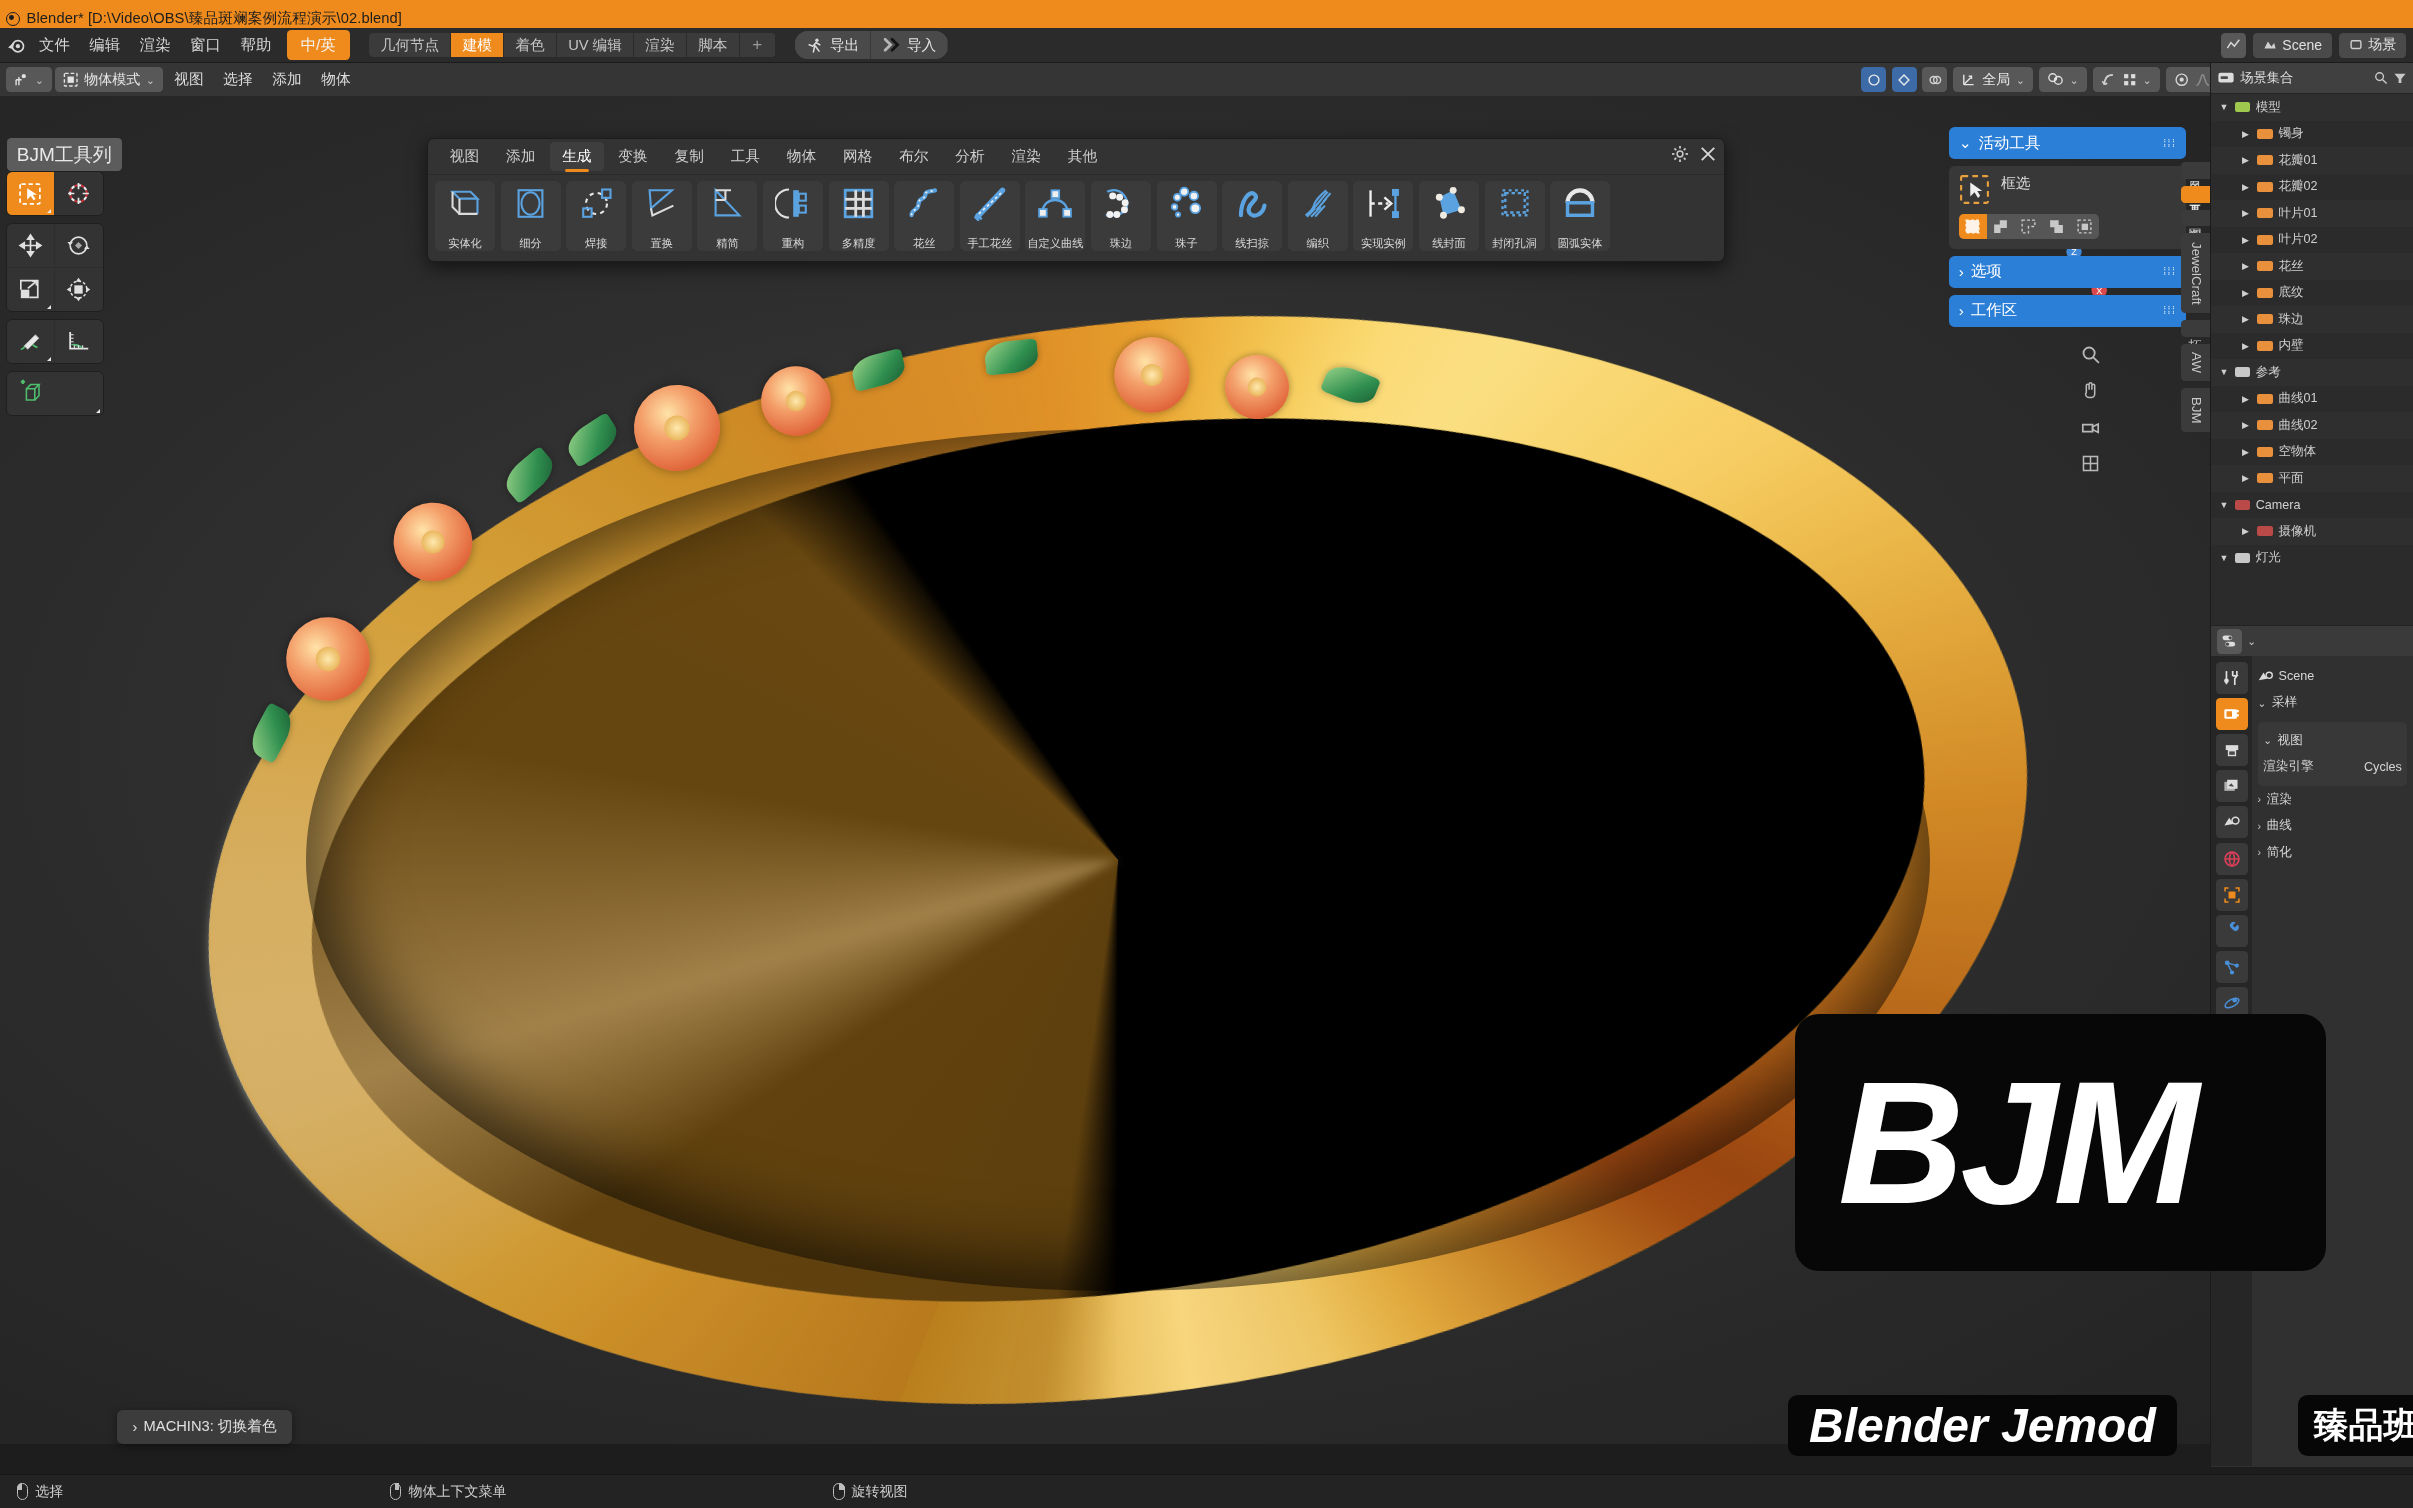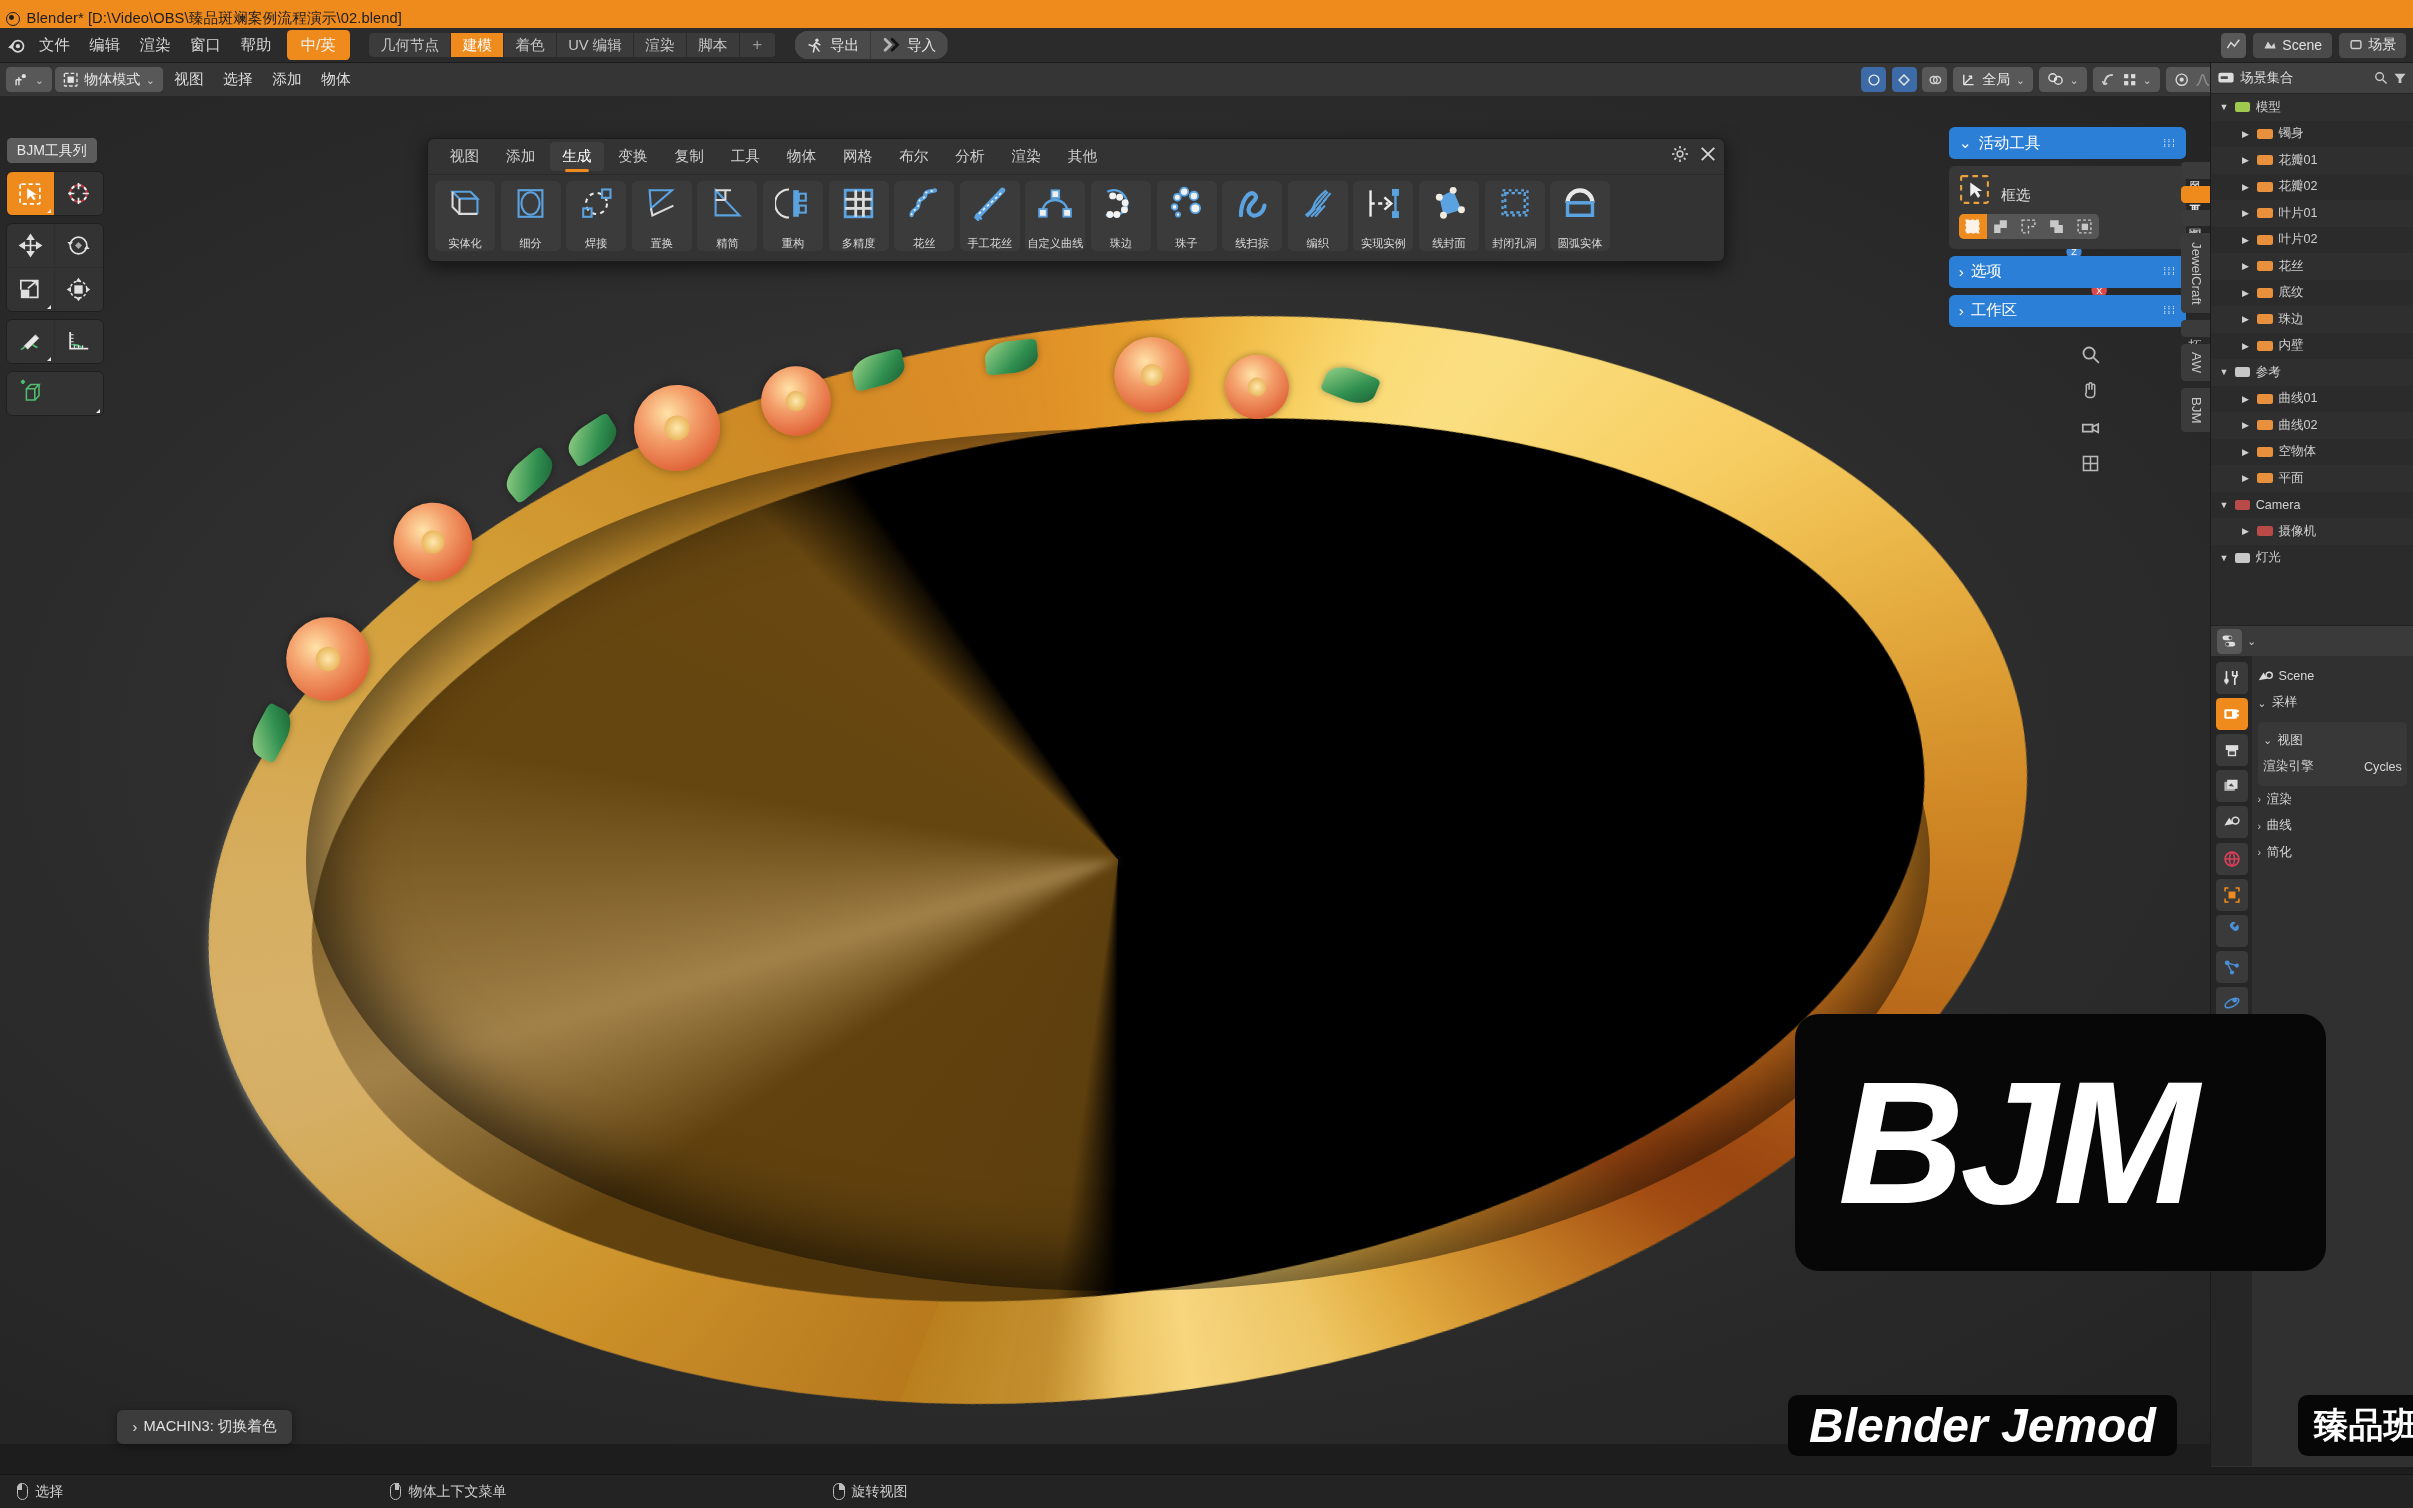--- a/index.html
+++ b/index.html
@@ -188,21 +188,21 @@
   }
   .leaf {
     position: absolute; width: 53px; height: 32px; border-radius: 50% 12% 50% 12%;
     background: linear-gradient(135deg, #9fd78c, #2f8f4f 60%, #1b5c33);
     box-shadow: 0 0 7px rgba(0,0,0,.3);
   }
 
   
   .tool-panel-label {
     position: absolute; left: 7px; top: 138px;
-    background: #5c5c5c; color: #e8e8e8; font-size: 14px;
+    background: #5c5c5c; color: #e8e8e8; font-size: 19px;
     padding: 3.5px 9.8px; border-radius: 4.2px; white-space: nowrap;
   }
   .toolbar {
     position: absolute; left: 5.6px; top: 171px; width: 98px;
     display: flex; flex-direction: column; gap: 7px;
   }
   .tgroup {
     background: #2e2e2e; border-radius: 6.3px; overflow: hidden;
     display: grid; grid-template-columns: 1fr 1fr; gap: 0.7px;
     border: 0.7px solid #1f1f1f;
@@ -266,21 +266,21 @@
   .np-head {
     background: #2c7fd6; border-radius: 5.6px; height: 32px;
     display: flex; align-items: center; gap: 7px; padding: 0 9.8px;
     color: #fff; font-size: 15.4px;
   }
   .np-head .grip { margin-left: auto; color: #cfe4f8; font-size: 10.5px; letter-spacing: 1.4px; line-height: 4.9px; }
   .np-body {
     background: #383838; border-radius: 5.6px; padding: 8.4px 9.8px 9.8px;
     display: flex; flex-direction: column; gap: 8.4px;
   }
-  .np-tool-row { display: flex; align-items: flex-end; gap: 11.2px; }
+  .np-tool-row { display: flex; align-items: flex-start; gap: 11.2px; }
   .np-tool-row .name { color: #dcdcdc; font-size: 14.7px; }
   .np-modes {
     display: flex; background: #565656; border-radius: 4.9px; overflow: hidden; width: fit-content;
   }
   .np-modes .m { width: 28px; height: 25px; display:flex; align-items:center; justify-content:center; }
   .np-modes .m.on { background: #ef8b1d; }
 
   
   .vtabs {
     position: absolute; right: 203px; top: 162px; width: 29px;

